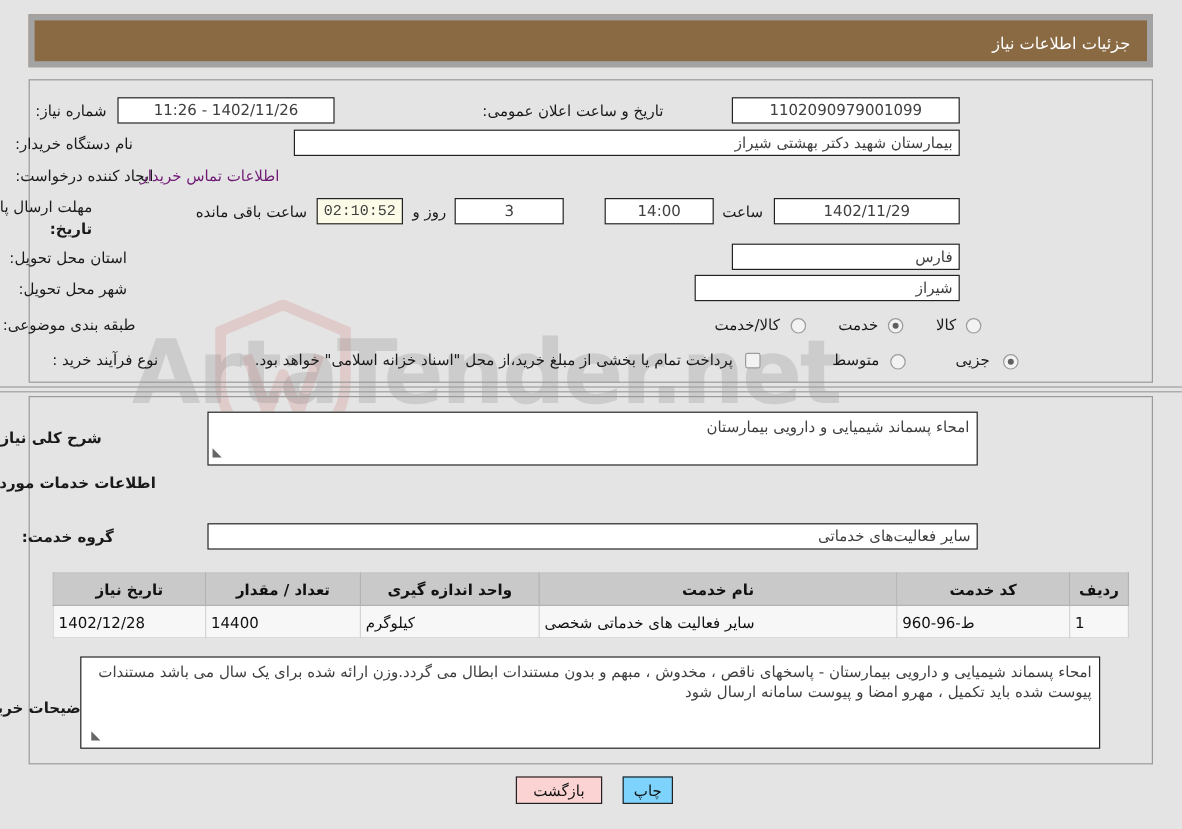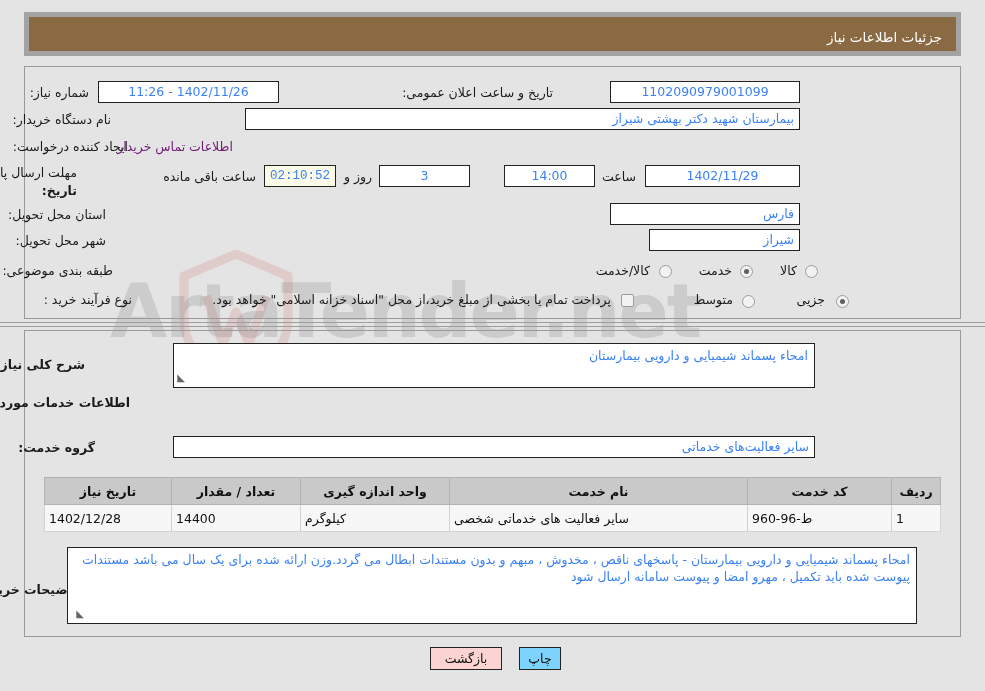--- a/index.html
+++ b/index.html
@@ -94,21 +94,21 @@
   }
 
   
   .fld {
     position: absolute;
     box-sizing: border-box;
     background: #ffffff;
     border: 1px solid #222222;
     font-family: "DejaVu Sans", "Liberation Sans", sans-serif;
     font-size: 12.5px;
-    color: #3b82f6;
+    color: #404040;
     padding: 0 5px;
     line-height: 20px;
     height: 22px;
     text-align: center;
     white-space: nowrap;
     overflow: hidden;
     z-index: 12;
   }
   .fld.rtl-right { text-align: right; }
   .fld.cream { background: #fbfbe8; font-family: Liberation Mono, monospace; }
@@ -252,21 +252,21 @@
   <div class="fld" style="right:390px; top:165px; width:91px;">14:00</div>
   <div class="fld" style="right:515px; top:165px; width:91px;">3</div>
   <div class="lbl" style="right:613px; top:169px;">روز و</div>
   <div class="fld cream" style="right:649px; top:165px; width:72px;">02:10:52</div>
   <div class="lbl" style="right:729px; top:169px;">ساعت باقی مانده</div>
 
   <div class="lbl" style="right:879px; top:207px;">استان محل تحویل:</div>
   <div class="fld rtl-right" style="right:185px; top:203px; width:190px;">فارس</div>
 
   <div class="lbl" style="right:879px; top:233px;">شهر محل تحویل:</div>
-  <div class="fld rtl-right" style="right:185px; top:229px; width:151px;">شیراز</div>
+  <div class="fld rtl-right" style="right:185px; top:229px; width:221px;">شیراز</div>
 
   <div class="lbl" style="right:872px; top:263px;">طبقه بندی موضوعی:</div>
   <div class="radio" style="right:167px; top:265px;"></div>
   <div class="lbl" style="right:188px; top:263px;">کالا</div>
   <div class="radio on" style="right:232px; top:265px;"></div>
   <div class="lbl" style="right:253px; top:263px;">خدمت</div>
   <div class="radio" style="right:313px; top:265px;"></div>
   <div class="lbl" style="right:335px; top:263px;">کالا/خدمت</div>
 
   <div class="lbl" style="right:853px; top:292px;">نوع فرآیند خرید :</div>

